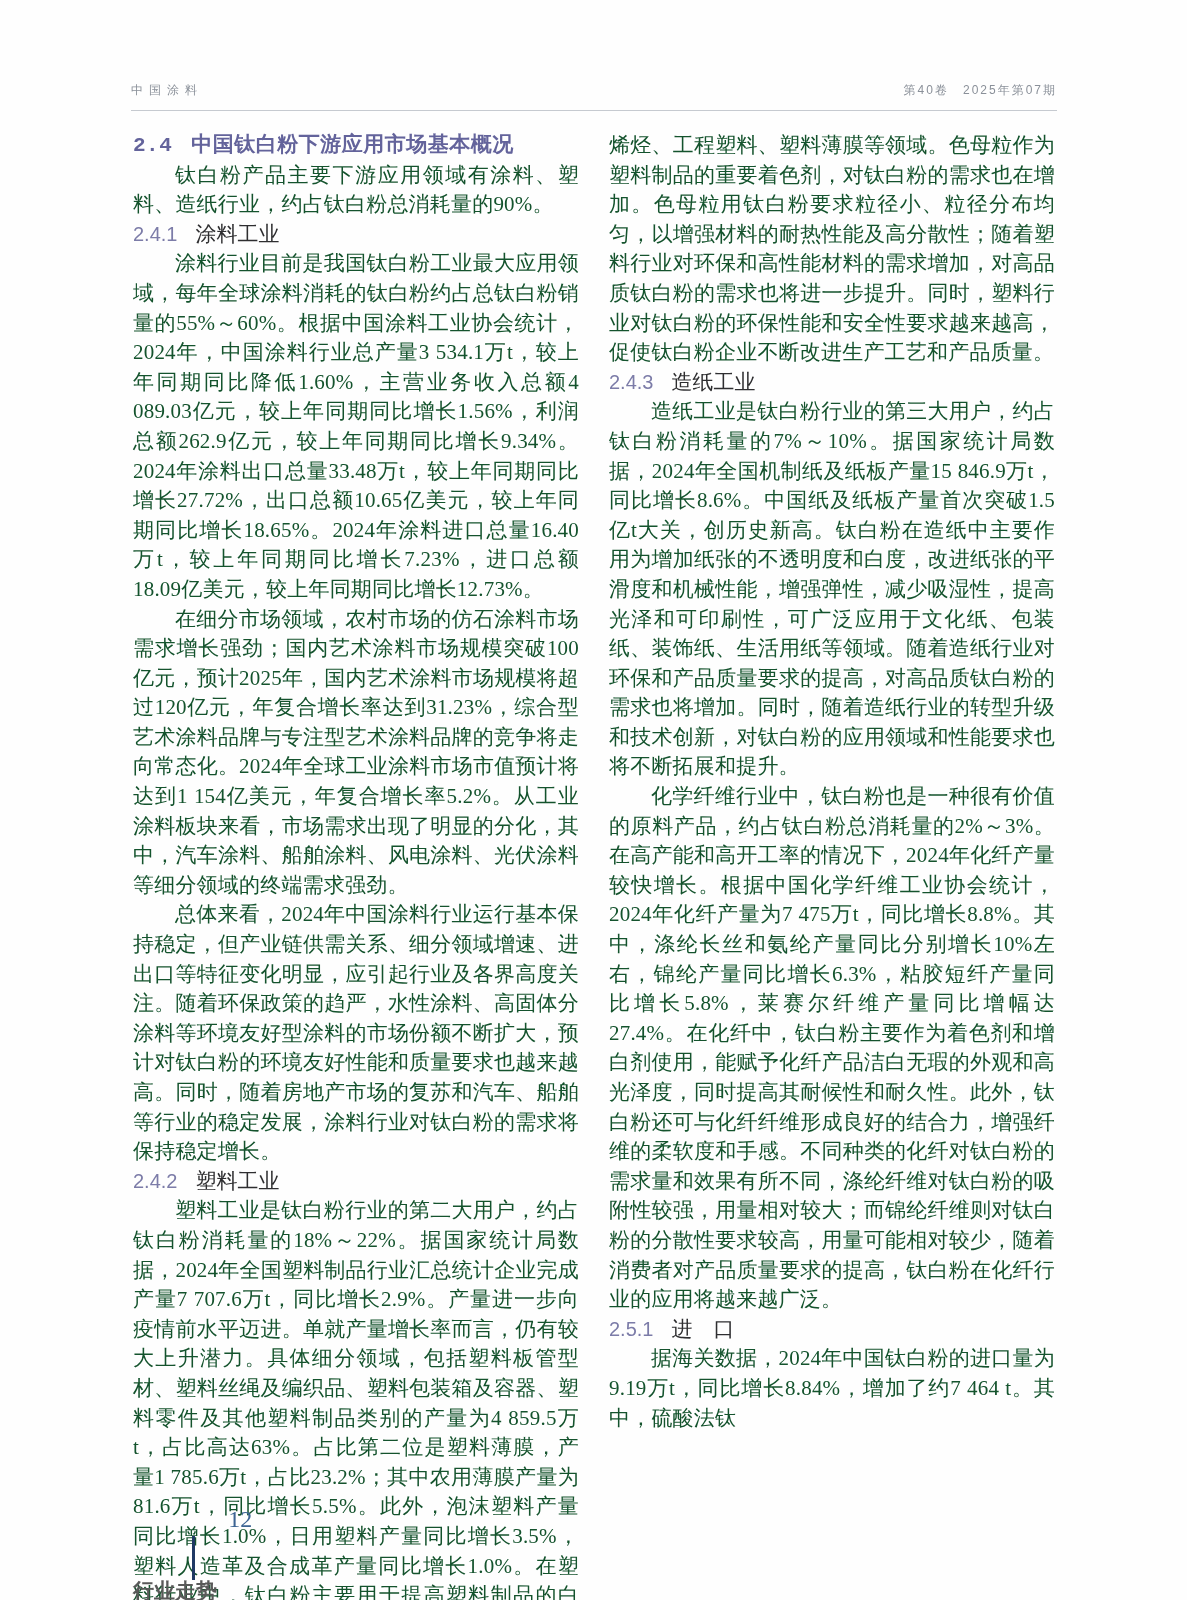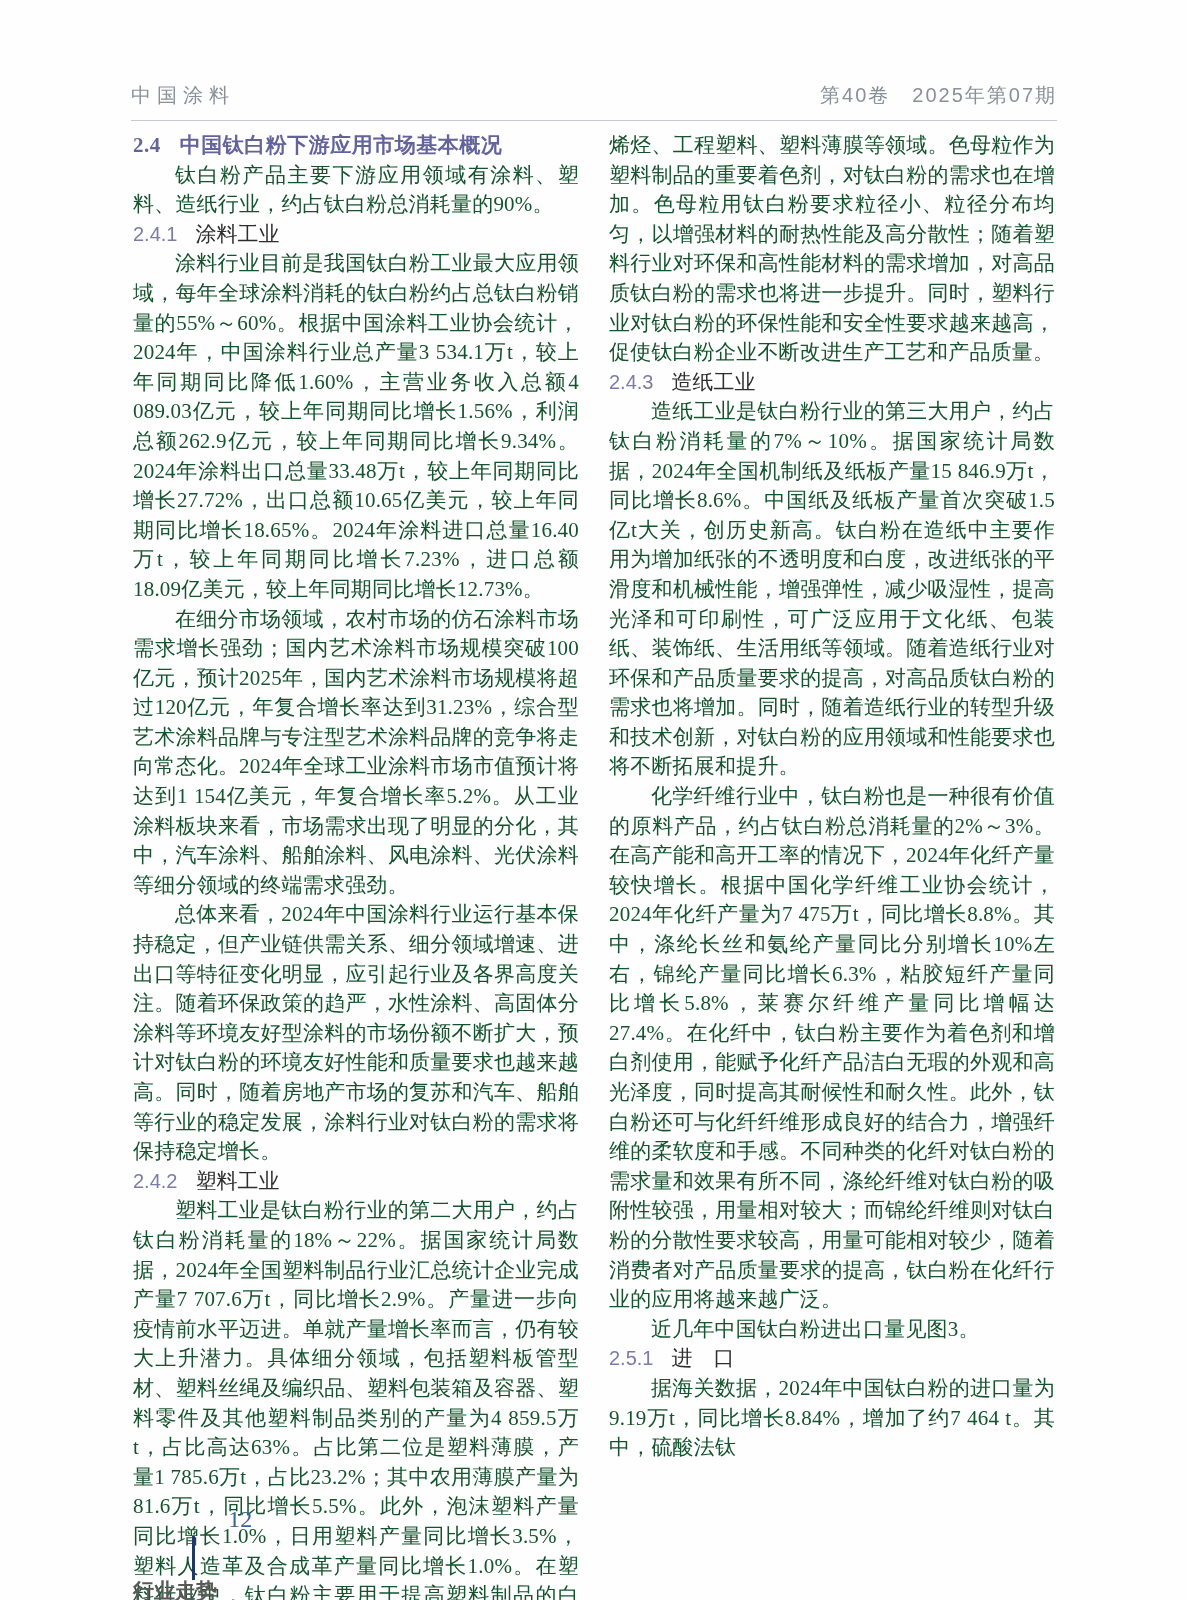--- a/index.html
+++ b/index.html
@@ -10,21 +10,21 @@
     position:relative;
     overflow:hidden;
   }
   .page{position:absolute;inset:0;background:#fefefe;}
 
   
   .runhead{
     position:absolute;top:82px;left:131px;width:926px;
     display:flex;justify-content:space-between;align-items:flex-end;
     font-family:"Liberation Sans",sans-serif;
-    font-size:20px;color:#8a9099;
+    font-size:12px;color:#8a9099;
     border-bottom:1.5px solid #c6cad0;
     padding-bottom:11px;
   }
   .runhead .journal{letter-spacing:6px;}
   .runhead .issue{letter-spacing:2px;}
 
   
   .main{
     position:absolute;top:131px;left:133px;width:922px;
     display:flex;gap:30px;
@@ -32,21 +32,21 @@
   .col{width:446px;}
   .col p,.col .h1,.col .h2{margin:0;}
   .para{
     font-size:21px;line-height:29.6px;color:#14532d;
     text-align:justify;text-justify:inter-ideograph;
     text-indent:2em;
     letter-spacing:0.2px;
   }
   .para.cont{text-indent:0;}
   .h1{
-    font-family:Liberation Serif, serif;
+    font-family:Liberation Mono, monospace;
     font-size:21px;line-height:29.6px;font-weight:bold;
     color:#63639b;letter-spacing:0.5px;
   }
   .h1 .num{margin-right:0.9em;}
   .h2{
     font-size:21px;line-height:29.6px;color:#2e2e30;
   }
   .h2 .num{
     font-family:Liberation Sans, sans-serif;
     color:#7c7ca8;margin-right:0.9em;font-size:20px;
@@ -95,21 +95,20 @@
         <p class="para">在细分市场领域，农村市场的仿石涂料市场需求增长强劲；国内艺术涂料市场规模突破100亿元，预计2025年，国内艺术涂料市场规模将超过120亿元，年复合增长率达到31.23%，综合型艺术涂料品牌与专注型艺术涂料品牌的竞争将走向常态化。2024年全球工业涂料市场市值预计将达到1 154亿美元，年复合增长率5.2%。从工业涂料板块来看，市场需求出现了明显的分化，其中，汽车涂料、船舶涂料、风电涂料、光伏涂料等细分领域的终端需求强劲。</p>
         <p class="para">总体来看，2024年中国涂料行业运行基本保持稳定，但产业链供需关系、细分领域增速、进出口等特征变化明显，应引起行业及各界高度关注。随着环保政策的趋严，水性涂料、高固体分涂料等环境友好型涂料的市场份额不断扩大，预计对钛白粉的环境友好性能和质量要求也越来越高。同时，随着房地产市场的复苏和汽车、船舶等行业的稳定发展，涂料行业对钛白粉的需求将保持稳定增长。</p>
         <div class="h2"><span class="num">2.4.2</span><span class="title">塑料工业</span></div>
         <p class="para">塑料工业是钛白粉行业的第二大用户，约占钛白粉消耗量的18%～22%。据国家统计局数据，2024年全国塑料制品行业汇总统计企业完成产量7 707.6万t，同比增长2.9%。产量进一步向疫情前水平迈进。单就产量增长率而言，仍有较大上升潜力。具体细分领域，包括塑料板管型材、塑料丝绳及编织品、塑料包装箱及容器、塑料零件及其他塑料制品类别的产量为4 859.5万t，占比高达63%。占比第二位是塑料薄膜，产量1 785.6万t，占比23.2%；其中农用薄膜产量为81.6万t，同比增长5.5%。此外，泡沫塑料产量同比增长1.0%，日用塑料产量同比增长3.5%，塑料人造革及合成革产量同比增长1.0%。在塑料行业中，钛白粉主要用于提高塑料制品的白度、遮盖力和耐候性，广泛应用于聚</p>
       </div>
     <div class="col" id="col-right">
         <p class="para cont">烯烃、工程塑料、塑料薄膜等领域。色母粒作为塑料制品的重要着色剂，对钛白粉的需求也在增加。色母粒用钛白粉要求粒径小、粒径分布均匀，以增强材料的耐热性能及高分散性；随着塑料行业对环保和高性能材料的需求增加，对高品质钛白粉的需求也将进一步提升。同时，塑料行业对钛白粉的环保性能和安全性要求越来越高，促使钛白粉企业不断改进生产工艺和产品质量。</p>
         <div class="h2"><span class="num">2.4.3</span><span class="title">造纸工业</span></div>
         <p class="para">造纸工业是钛白粉行业的第三大用户，约占钛白粉消耗量的7%～10%。据国家统计局数据，2024年全国机制纸及纸板产量15 846.9万t，同比增长8.6%。中国纸及纸板产量首次突破1.5亿t大关，创历史新高。钛白粉在造纸中主要作用为增加纸张的不透明度和白度，改进纸张的平滑度和机械性能，增强弹性，减少吸湿性，提高光泽和可印刷性，可广泛应用于文化纸、包装纸、装饰纸、生活用纸等领域。随着造纸行业对环保和产品质量要求的提高，对高品质钛白粉的需求也将增加。同时，随着造纸行业的转型升级和技术创新，对钛白粉的应用领域和性能要求也将不断拓展和提升。</p>
         <p class="para">化学纤维行业中，钛白粉也是一种很有价值的原料产品，约占钛白粉总消耗量的2%～3%。在高产能和高开工率的情况下，2024年化纤产量较快增长。根据中国化学纤维工业协会统计，2024年化纤产量为7 475万t，同比增长8.8%。其中，涤纶长丝和氨纶产量同比分别增长10%左右，锦纶产量同比增长6.3%，粘胶短纤产量同比增长5.8%，莱赛尔纤维产量同比增幅达27.4%。在化纤中，钛白粉主要作为着色剂和增白剂使用，能赋予化纤产品洁白无瑕的外观和高光泽度，同时提高其耐候性和耐久性。此外，钛白粉还可与化纤纤维形成良好的结合力，增强纤维的柔软度和手感。不同种类的化纤对钛白粉的需求量和效果有所不同，涤纶纤维对钛白粉的吸附性较强，用量相对较大；而锦纶纤维则对钛白粉的分散性要求较高，用量可能相对较少，随着消费者对产品质量要求的提高，钛白粉在化纤行业的应用将越来越广泛。</p>
-        <p class="para">近几年中国钛白粉进出口量见图3。</p>
         <div class="h2"><span class="num">2.5.1</span><span class="title">进　口</span></div>
         <p class="para">据海关数据，2024年中国钛白粉的进口量为9.19万t，同比增长8.84%，增加了约7 464 t。其中，硫酸法钛</p>
       </div>
   </div>
 
   <div class="footer">
     <span class="pnum">12</span>
     <span class="bar"></span>
     <span class="sec">
       <span class="sec-cn">行业走势</span>

